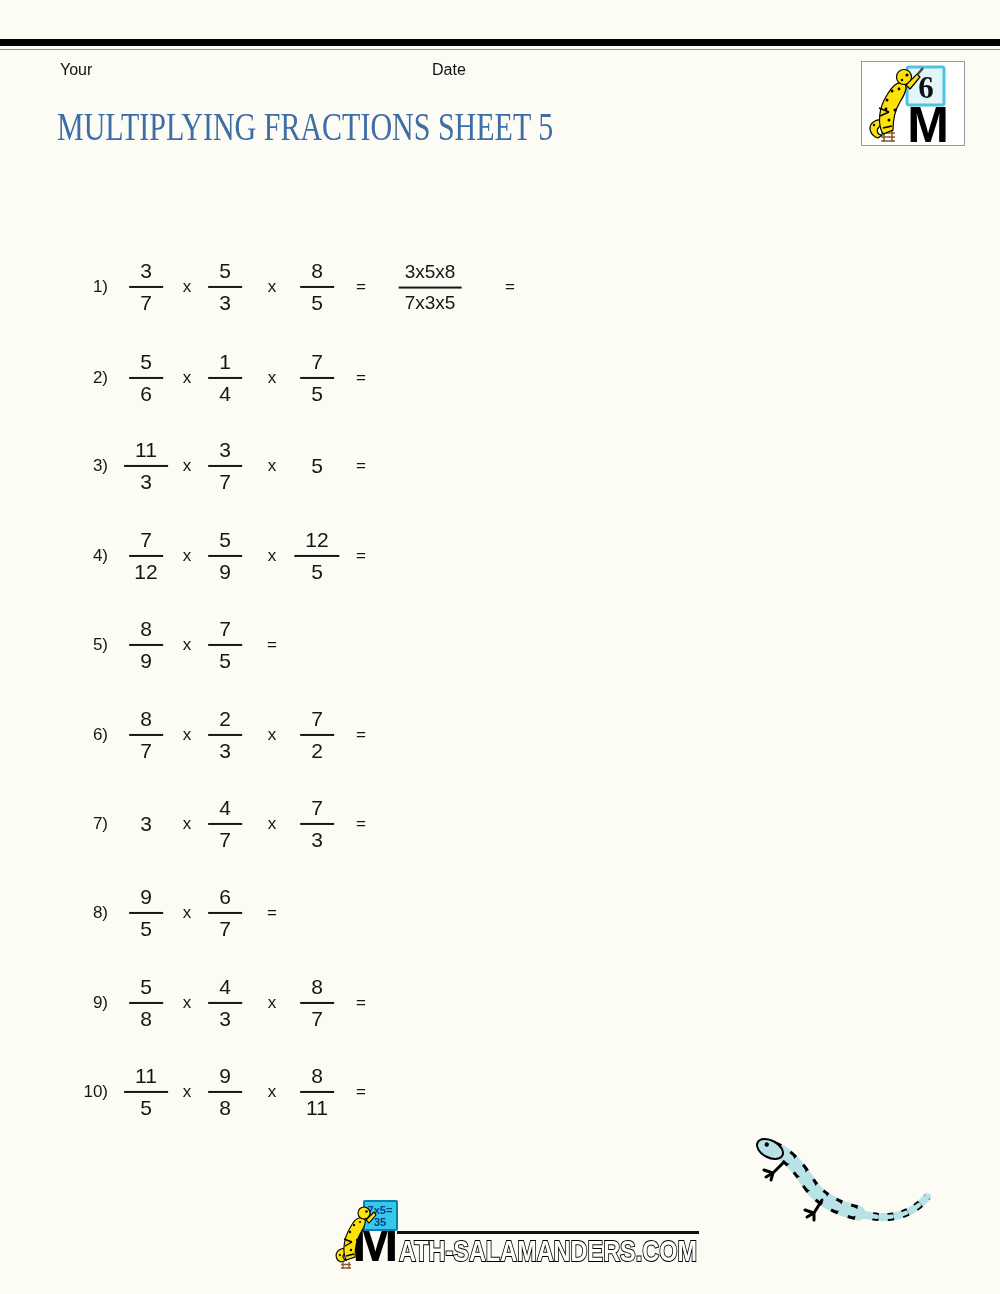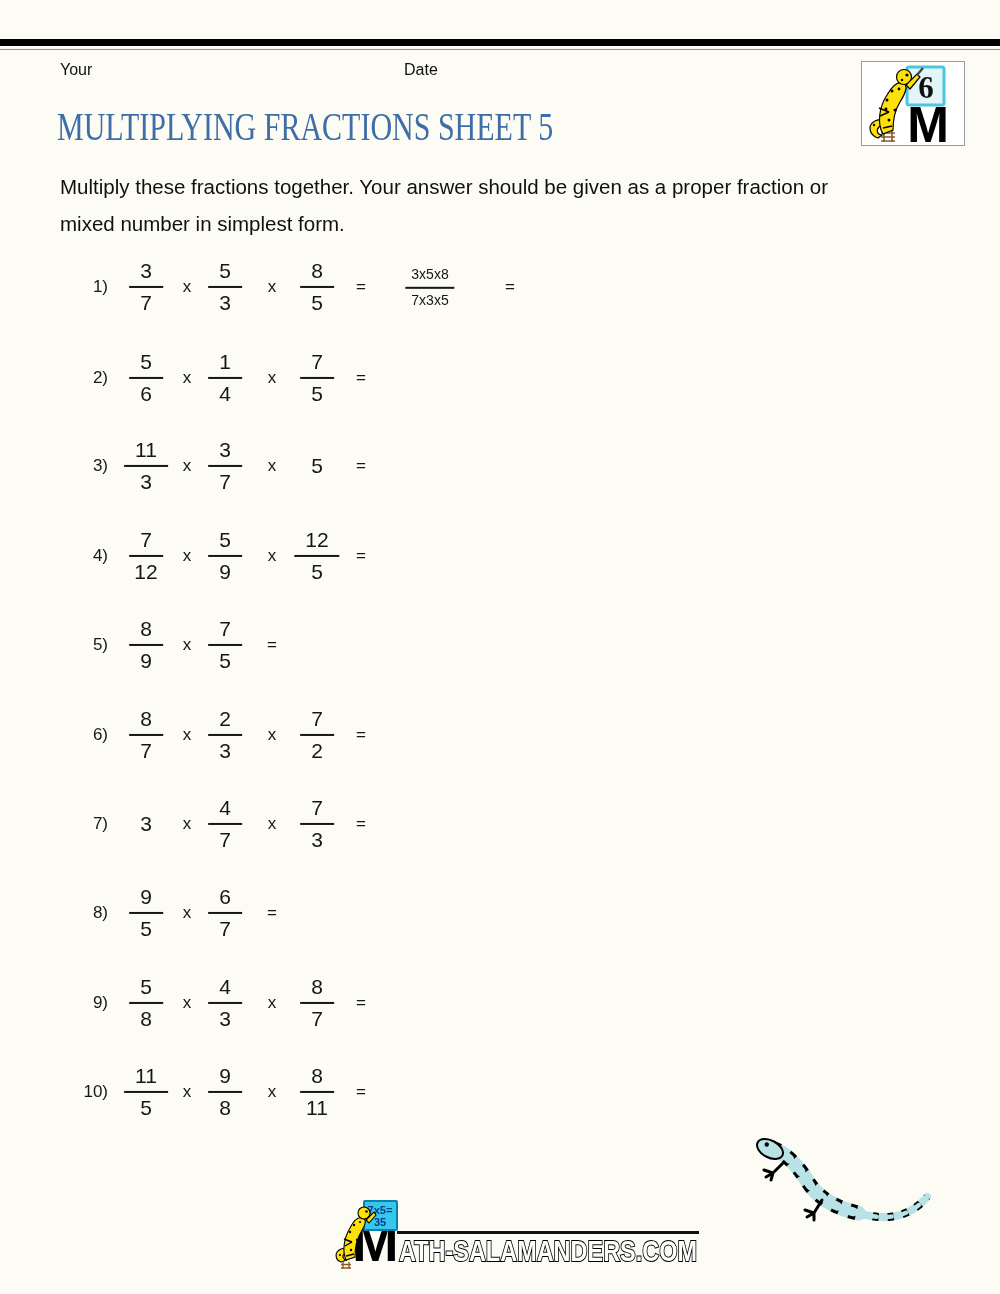--- a/index.html
+++ b/index.html
@@ -6,21 +6,21 @@
   .page{
     position:relative;width:1000px;height:1294px;overflow:hidden;
     background:#fcfcf4;color:#161616;
     font-family:"Liberation Sans",sans-serif;
   }
   
   .topbar{position:absolute;top:39px;left:0;width:1000px;height:7px;background:#000;}
   .topbar-thin{position:absolute;top:49px;left:0;width:1000px;height:1px;background:#8f8f8f;}
   .field-label{position:absolute;top:61px;font-size:16px;color:#111;}
   #name-label{left:60px;}
-  #date-label{left:404px;}
+  #date-label{left:432px;}
   
   .logo-box{
     position:absolute;left:861px;top:61px;width:104px;height:85px;
     border:1px solid #9a9a9a;background:#fff;box-sizing:border-box;
   }
   
   .page-title{
     position:absolute;left:57px;top:103px;white-space:nowrap;
     font-family:"Liberation Serif","DejaVu Serif",serif;
     font-size:40px;font-weight:400;color:#3e6ea8;
@@ -34,21 +34,21 @@
   
   .prow{position:absolute;left:0;width:660px;height:86px;}
   .plabel{
     position:absolute;left:58px;width:50px;text-align:right;
     top:50%;transform:translateY(-50%);font-size:17px;
   }
   .term{position:absolute;top:50%;transform:translate(-50%,-50%);}
   .frac{display:inline-flex;flex-direction:column;font-size:21px;}
   .frac .num{text-align:center;padding:0 11px 4px;border-bottom:2px solid #161616;line-height:1.05;}
   .frac .den{text-align:center;padding-top:4px;line-height:1.05;}
-  .frac.work{font-size:14px;}
+  .frac.work{font-size:19px;}
   .frac.work .num{padding:0 6px 5px;}
   .whole{font-size:21px;}
   .op{font-size:17px;}
   .eq{font-size:17px;}
   
   .footer-logo{position:absolute;left:333px;top:1200px;width:380px;height:72px;}
   .footer-salamander{position:absolute;left:0;top:0;width:66px;height:70px;z-index:3;}
   .footer-m{
     position:absolute;left:19px;top:14px;z-index:2;
     font-size:56px;font-weight:bold;line-height:1;color:#000;
@@ -96,21 +96,20 @@
         <circle cx="33" cy="48" r="1.5" fill="#000"></circle>
       <circle cx="37" cy="27" r="1.4" fill="#000"></circle>
         <circle cx="24" cy="47" r="1.4" fill="#000"></circle>
       <circle cx="40" cy="18" r="1.2" fill="#000"></circle>
         <circle cx="12" cy="63" r="1.2" fill="#000"></circle>
     </svg>
   </div>
 
   <div class="page-title">MULTIPLYING FRACTIONS SHEET 5</div>
 
-  <div class="instructions">Multiply these fractions together. Your answer should be given as a proper fraction or mixed number in simplest form.</div>
 
   <div>
       <div class="prow" style="top: 244px;">
         <div class="plabel">1)</div>
         <div class="term frac" style="left: 146px;">
           <div class="num">3</div>
           <div class="den">7</div>
         </div>
         <div class="term op" style="left: 187px;">x</div>
         <div class="term frac" style="left: 225px;">

